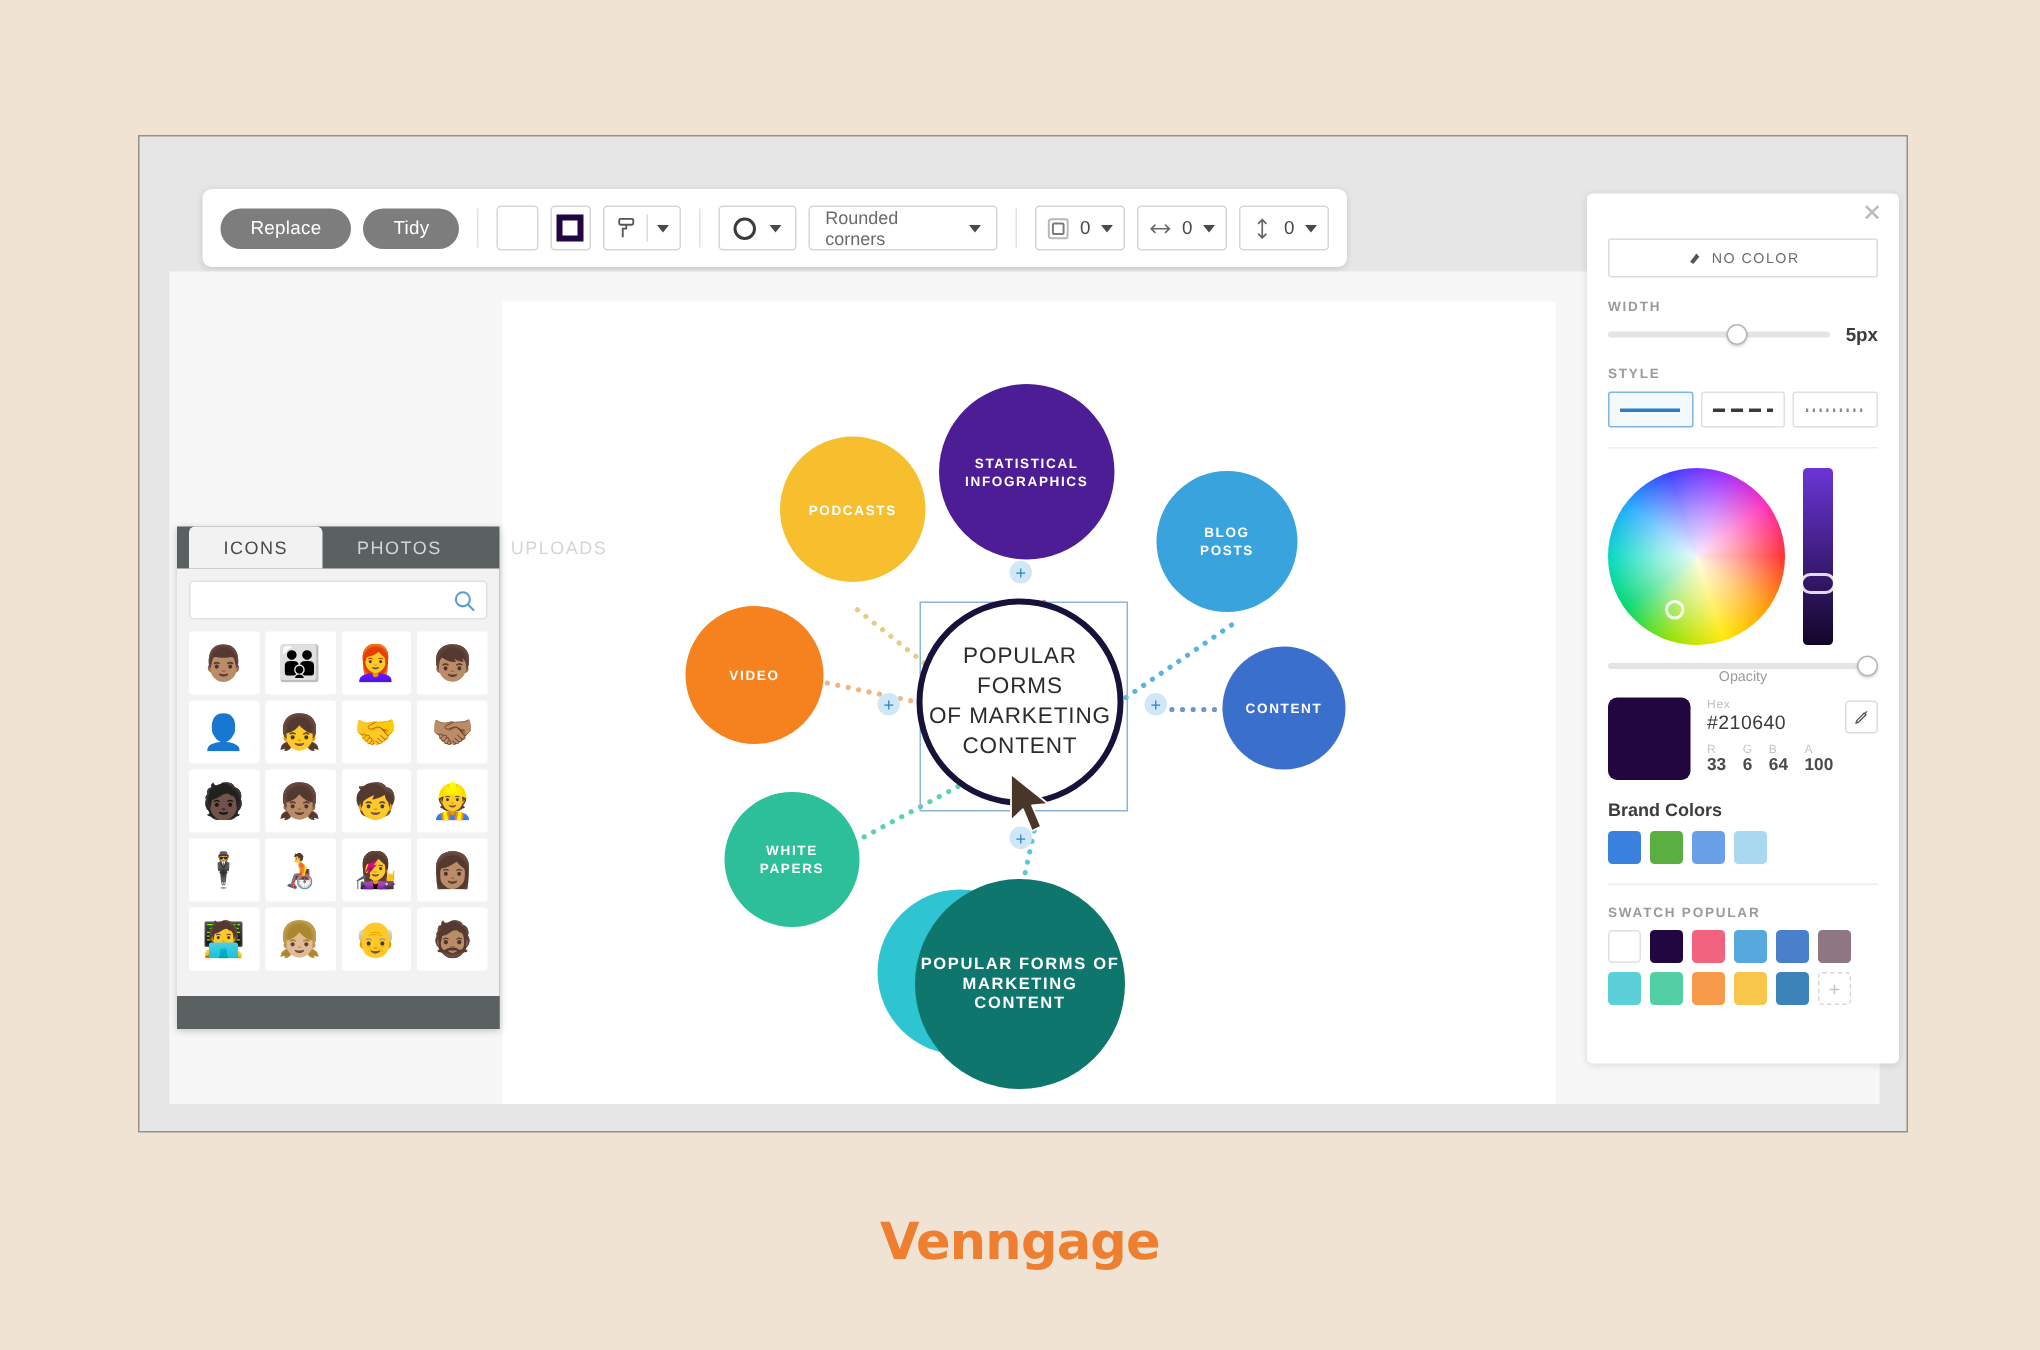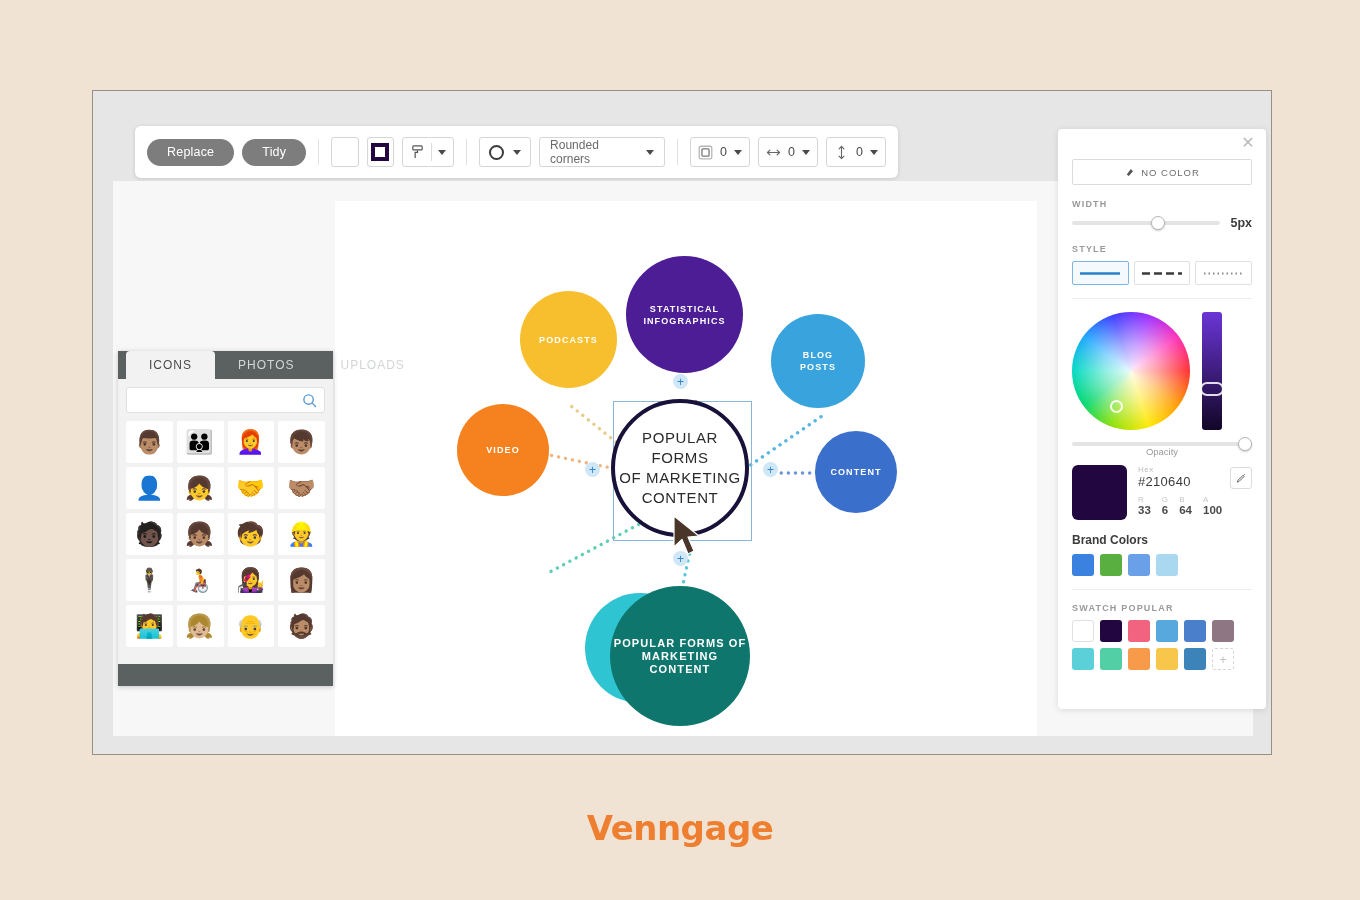--- a/index.html
+++ b/index.html
@@ -370,20 +370,24 @@
       </div>
 
       <div class="node" style="left:122px;top:203px;width:92px;height:92px;background:#f5821f;z-index:3">
         <span style="white-space:pre-line">VIDEO</span>
       </div>
 
       <div class="node" style="left:480px;top:230px;width:82px;height:82px;background:#3a6fcb;z-index:3">
         <span style="white-space:pre-line">CONTENT</span>
       </div>
 
+      <div class="node" style="left:148px;top:327px;width:90px;height:90px;background:#2cbf9a;z-index:3">
+        <span style="white-space:pre-line">WHITE
+PAPERS</span>
+      </div>
 
       <div class="node" style="left:250px;top:392px;width:110px;height:110px;background:#2fc4d1;z-index:2"></div>
       <div class="node" style="left:275px;top:385px;width:140px;height:140px;background:#0f766e;z-index:3;font-size:11px;line-height:13px">
         <span style="white-space:pre-line">POPULAR FORMS OF
 MARKETING CONTENT</span>
       </div>
 
       <div id="center-sel" style="left:278px;top:200px;width:139px;height:140px"></div>
       <div id="center-circle" style="left:276px;top:198px;width:138px;height:138px">
         <span style="white-space:pre-line">POPULAR FORMS

